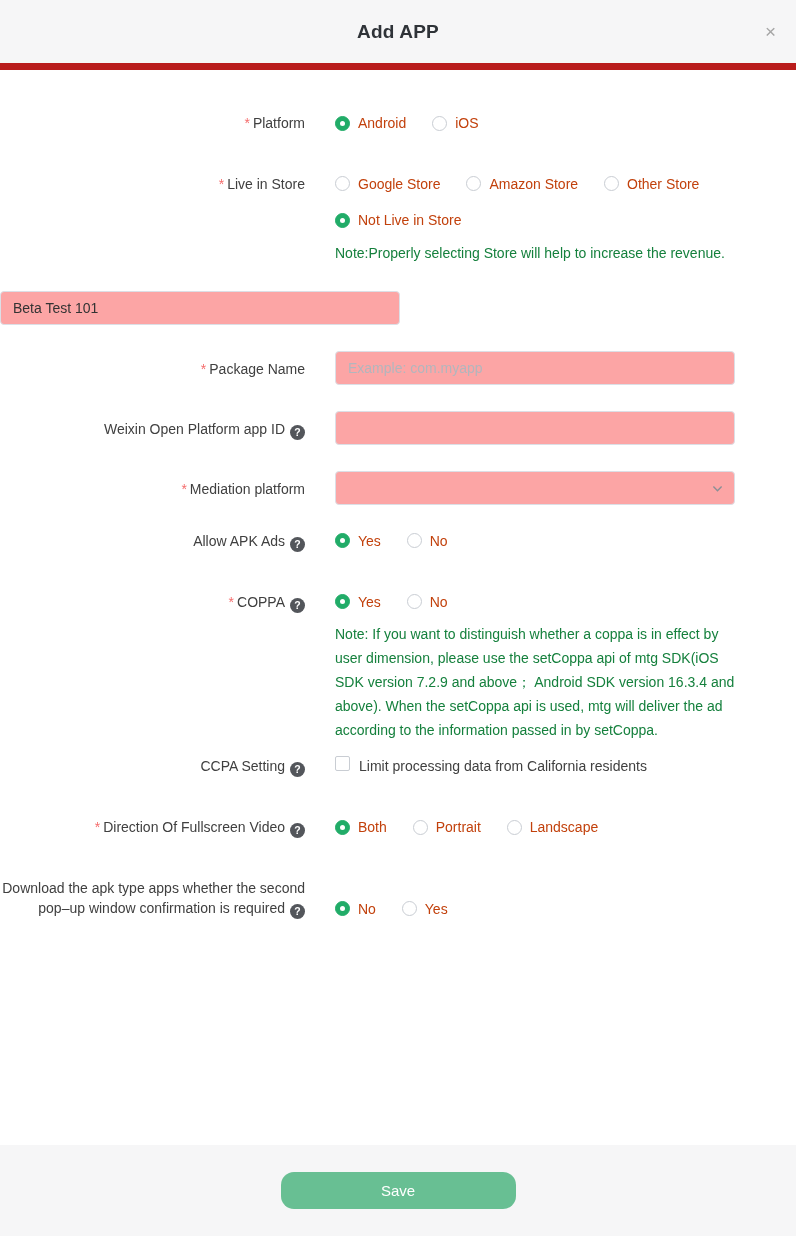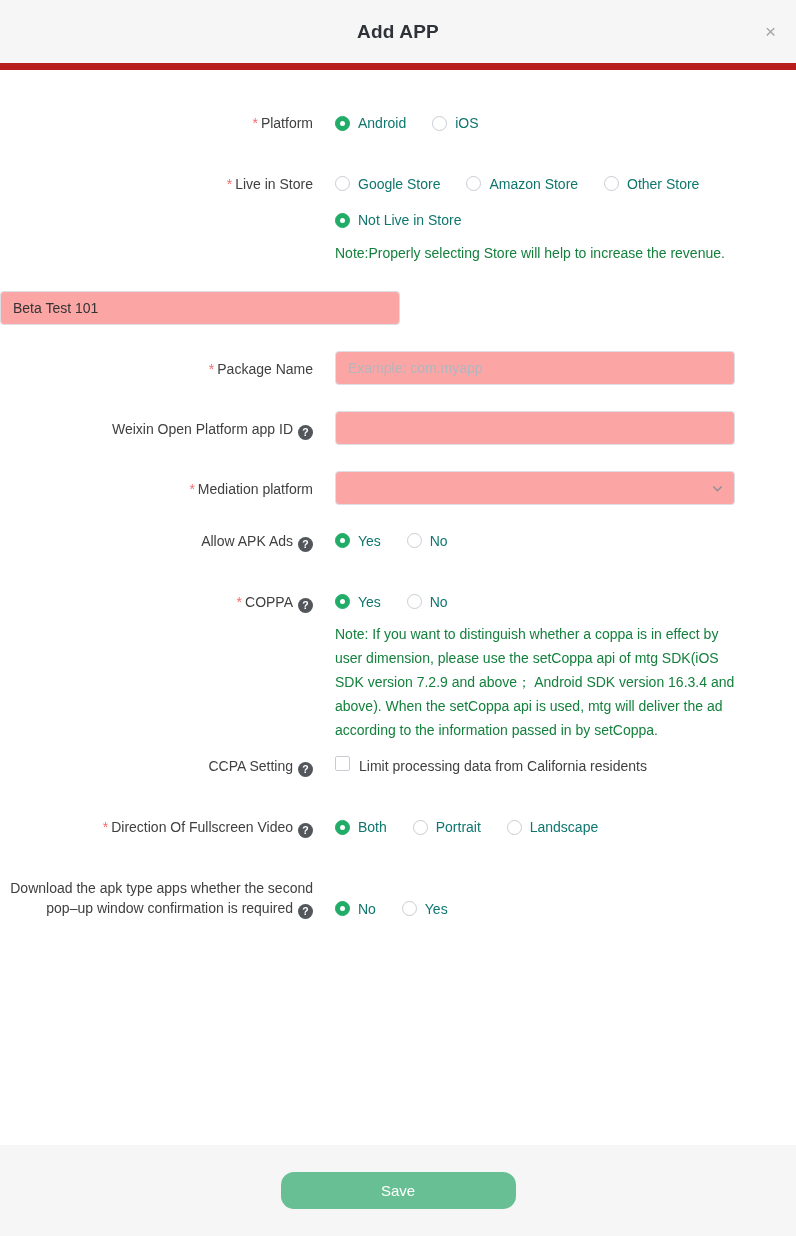--- a/index.html
+++ b/index.html
@@ -8,37 +8,37 @@
   .page { width:796px; height:1236px; display:flex; flex-direction:column; background:#fff; overflow:hidden; }
 
   
   .dlg-header { position:relative; height:70px; flex:0 0 70px; background:#f6f6f7; border-bottom:7px solid #b91c1c; display:flex; align-items:center; justify-content:center; }
   .dlg-title { font-size:19px; font-weight:700; color:#2f3338; letter-spacing:.2px; }
   .dlg-close { position:absolute; right:20px; top:22px; font-size:19px; color:#a6a6a6; cursor:pointer; line-height:1; }
 
   
   .dlg-main { flex:1 1 auto; padding-top:43px; overflow:hidden; }
   .form-row { display:flex; align-items:flex-start; }
-  .row-label { width:335px; flex:0 0 335px; padding-right:22px; text-align:right; line-height:20px; color:#404040; }
+  .row-label { width:335px; flex:0 0 335px; padding-right:30px; text-align:right; line-height:20px; color:#404040; }
   .row-control { width:400px; flex:0 0 400px; }
   .row-control.wide { width:440px; flex:0 0 440px; }
   .input-row .row-label { padding-top:8px; }
 
   .req { color:#f56c6c; margin-right:3px; }
   .help { display:inline-block; width:15px; height:15px; border-radius:50%; background:#53565b; color:#fff;
           font-size:10.5px; font-weight:700; line-height:15px; text-align:center; margin-left:5px;
           vertical-align:-2px; cursor:pointer; }
 
   
   .radio { display:inline-flex; align-items:center; margin-right:22px; cursor:pointer; line-height:20px; }
   .radio:last-child { margin-right:0; }
   .radio-dot { position:relative; width:15px; height:15px; border-radius:50%; border:1px solid #c9cdd3; background:#fff; margin-right:8px; flex:0 0 15px; }
   .radio-dot.checked { background:#21ac68; border-color:#21ac68; }
   .radio-dot.checked::after { content:""; position:absolute; left:50%; top:50%; width:5px; height:5px; margin:-2.5px 0 0 -2.5px; border-radius:50%; background:#fff; }
-  .radio-label { color:#0f766e; }
+  .radio-label { color:#c2410c; }
 
   .checkbox { display:inline-flex; align-items:flex-start; cursor:pointer; line-height:20px; }
   .checkbox-box { width:15px; height:15px; border:1px solid #c9cdd3; border-radius:2px; background:#fff; margin-right:9px; flex:0 0 15px; }
 
   
   .text-input, .select-box { width:100%; height:34px; border:1px solid #dcdfe6; border-radius:4px; background:#fca5a5;
       padding:0 12px; font-size:14px; color:#333; font-family:"Liberation Sans", sans-serif; outline:none; }
   .text-input::placeholder { color:#b2b6bd; }
   .select-wrap { position:relative; }
   .select-box { cursor:pointer; }

